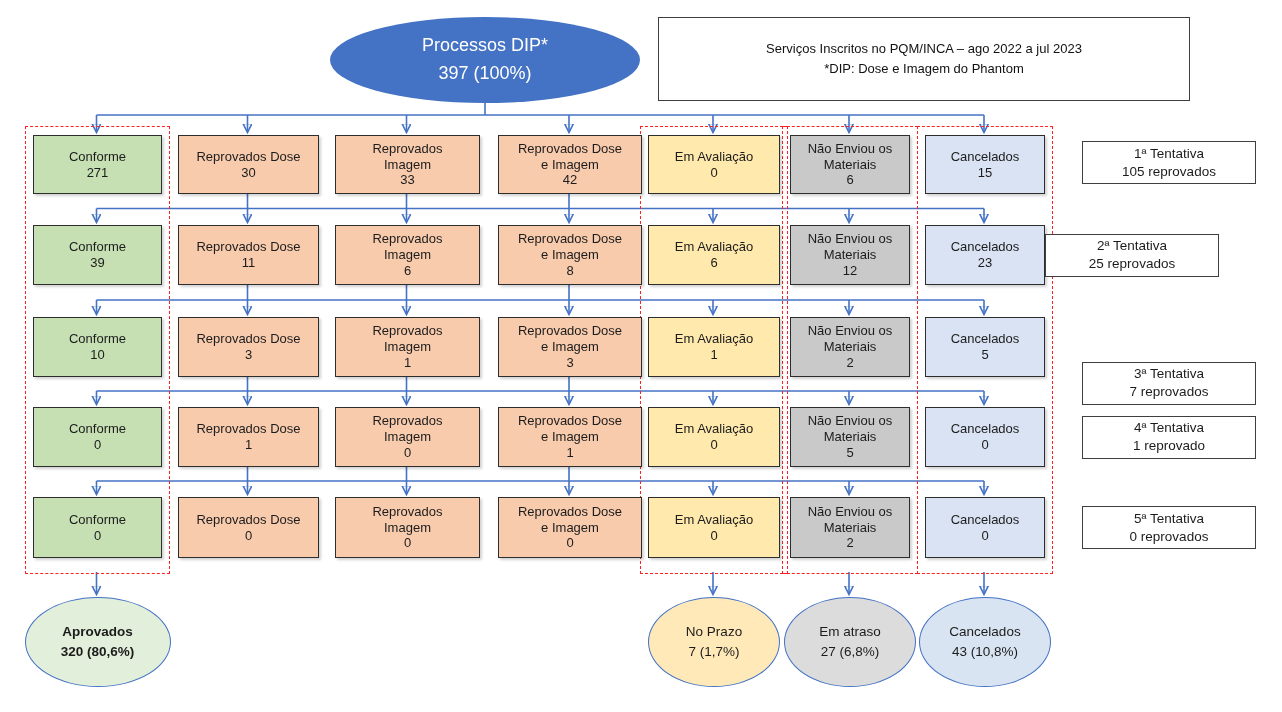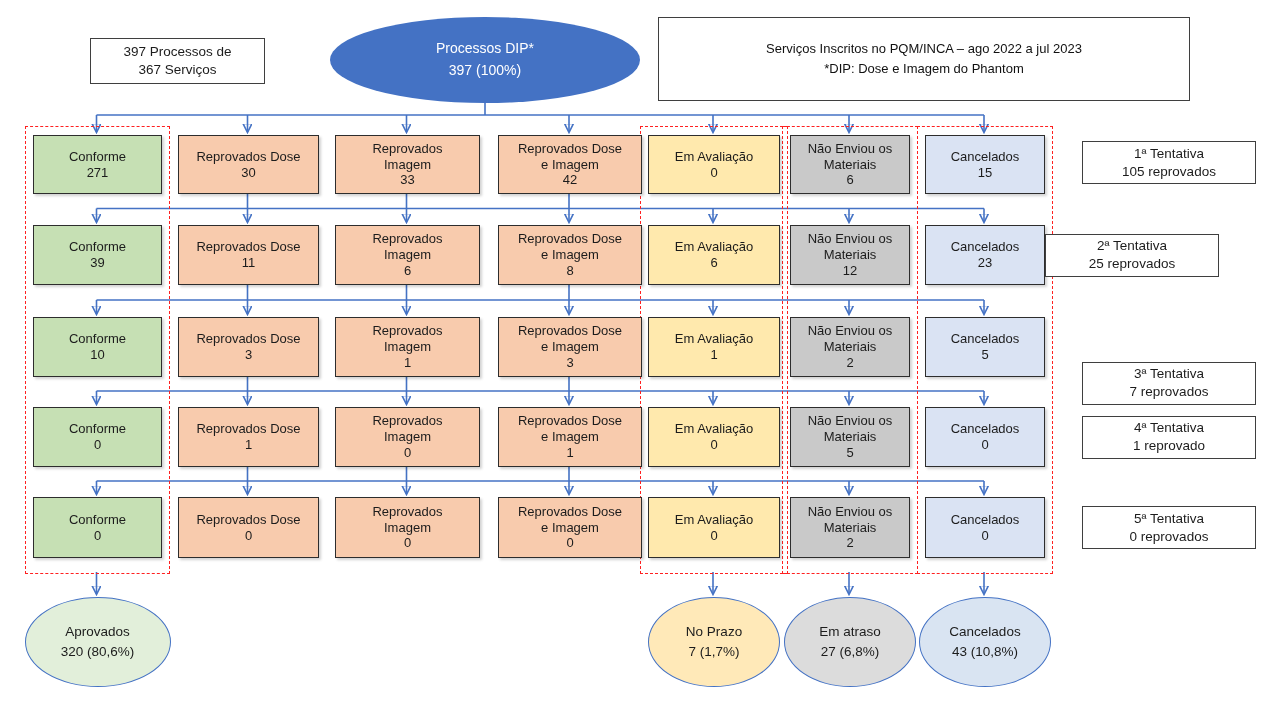--- a/index.html
+++ b/index.html
@@ -8,21 +8,21 @@
   #connectors{position:absolute;left:0;top:0;width:1282px;height:712px;pointer-events:none;}
   #connectors path{stroke:#4472c4;stroke-width:1.6;fill:none;}
 
   .wbox{position:absolute;background:#fff;border:1.6px solid #3f3f3f;
         display:flex;flex-direction:column;align-items:center;justify-content:center;text-align:center;}
   #info-box{left:90px;top:38px;width:173px;height:44px;font-size:13.5px;line-height:1.3;}
   #title-box{left:658px;top:17px;width:530px;height:82px;font-size:13px;line-height:1.55;color:#111;}
 
   #root-ellipse{position:absolute;left:330px;top:17px;width:310px;height:86px;border-radius:50%;
         color:#fff;display:flex;flex-direction:column;align-items:center;justify-content:center;
-        font-size:14px;line-height:1.55;}
+        font-size:18px;line-height:1.55;}
 
   .gbox{position:absolute;border:1.3px solid #2d2d2d;box-shadow:1.5px 1.5px 2.5px rgba(0,0,0,.18);
         display:flex;flex-direction:column;align-items:center;justify-content:center;
         text-align:center;font-size:13px;line-height:1.22;}
   .gbox .lbl{white-space:pre-line;}
 
   .frame{position:absolute;border:1.6px dashed #ff2020;}
 
   .attempt{position:absolute;width:172px;background:#fff;border:1.4px solid #3f3f3f;
         display:flex;flex-direction:column;align-items:center;justify-content:center;
@@ -95,24 +95,20 @@
       <path d="M 569 481 L 569 494" marker-end="url(#ah)"></path>
       <path d="M 713 481 L 713 494" marker-end="url(#ah)"></path>
       <path d="M 849 481 L 849 494" marker-end="url(#ah)"></path>
       <path d="M 984 481 L 984 494" marker-end="url(#ah)"></path>
       <path d="M 96.5 572 L 96.5 594" marker-end="url(#ah)"></path>
       <path d="M 713 572 L 713 594" marker-end="url(#ah)"></path>
       <path d="M 849 572 L 849 594" marker-end="url(#ah)"></path>
       <path d="M 984 572 L 984 594" marker-end="url(#ah)"></path>
     </svg>
 
-  <div class="wbox" id="info-box">
-    <div>397 Processos de</div>
-    <div>367 Serviços</div>
-  </div>
 
   <div id="root-ellipse" style="background: rgb(68, 114, 196);">
     <div>Processos DIP*</div>
     <div>397 (100%)</div>
   </div>
 
   <div class="wbox" id="title-box">
     <div>Serviços Inscritos no PQM/INCA – ago 2022 a jul 2023</div>
     <div>*DIP: Dose e Imagem do Phantom</div>
   </div>
@@ -290,21 +286,21 @@
         <div>7 reprovados</div>
       </div>
       <div class="attempt" style="left: 1082px; top: 415.5px; height: 41px;">
         <div>4ª Tentativa</div>
         <div>1 reprovado</div>
       </div>
       <div class="attempt" style="left: 1082px; top: 506px; height: 41px;">
         <div>5ª Tentativa</div>
         <div>0 reprovados</div>
       </div>
-      <div class="outcome" style="left: 24.5px; top: 597px; width: 144px; height: 88px; background: rgb(226, 239, 218); border-color: rgb(68, 114, 196);">
+      <div class="outcome" style="left: 24.5px; top: 597px; width: 144px; height: 88px; background: rgb(226, 239, 218); border-color: rgb(68, 114, 196); font-weight: bold;">
         <div>Aprovados</div>
         <div>320 (80,6%)</div>
       </div>
       <div class="outcome" style="left: 648px; top: 597px; width: 130px; height: 88px; background: rgb(255, 233, 184); border-color: rgb(68, 114, 196);">
         <div>No Prazo</div>
         <div>7 (1,7%)</div>
       </div>
       <div class="outcome" style="left: 784px; top: 597px; width: 130px; height: 88px; background: rgb(220, 220, 220); border-color: rgb(68, 114, 196);">
         <div>Em atraso</div>
         <div>27 (6,8%)</div>

